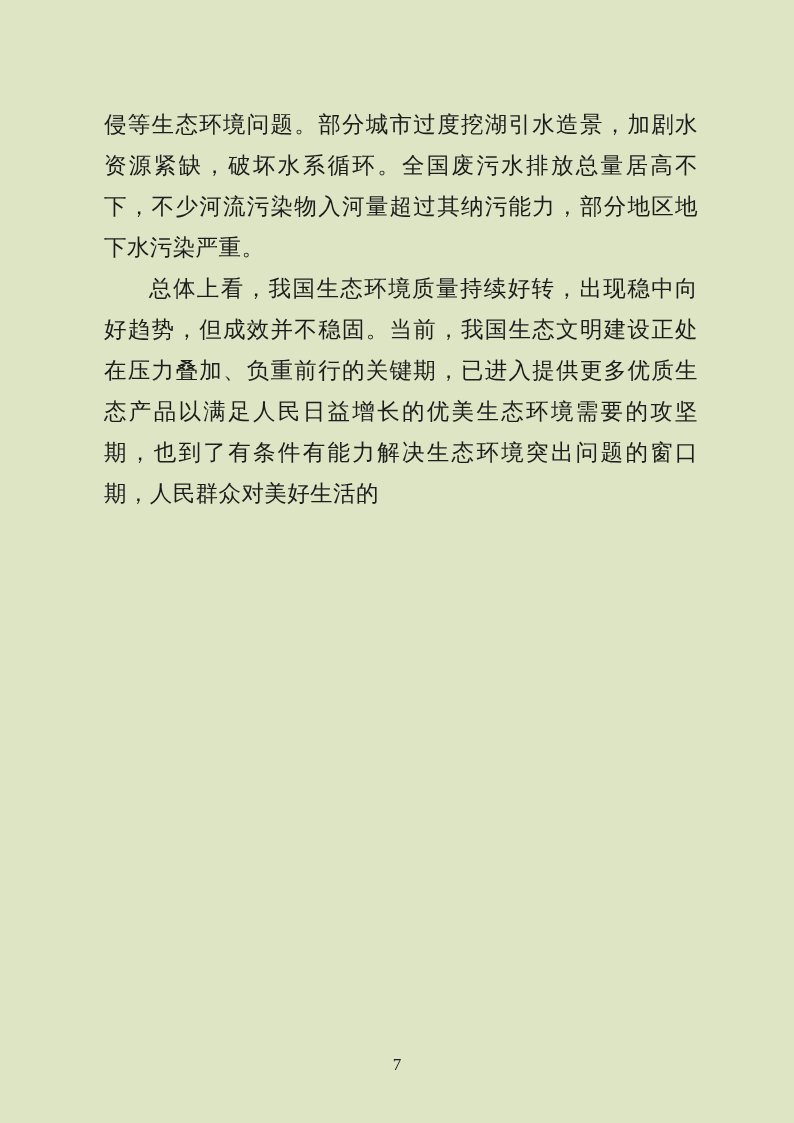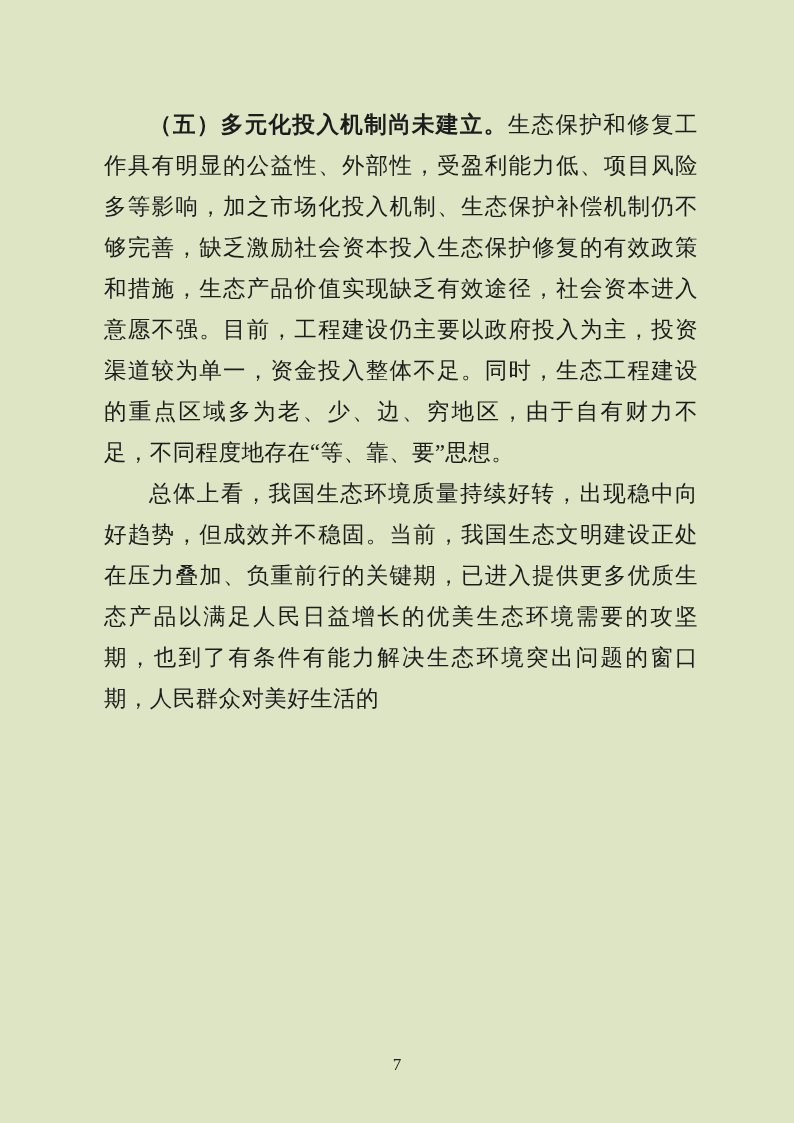--- a/index.html
+++ b/index.html
@@ -49,24 +49,24 @@
     color: #1c1c1c;
   }
 </style>
 </head>
 <body>
 
 <div class="page">
 
   <div class="doc-body">
 
+    <p class="para cont">
+      <span>侵等生态环境问题。部分城市过度挖湖引水造景，加剧水资源紧缺，破坏水系循环。全国废污水排放总量居高不下，不少河流污染物入河量超过其纳污能力，部分地区地下水污染严重。</span>
+    </p>
 
-    <p class="para">
-      <span class="lead">（五）多元化投入机制尚未建立。</span><span>生态保护和修复工作具有明显的公益性、外部性，受盈利能力低、项目风险多等影响，加之市场化投入机制、生态保护补偿机制仍不够完善，缺乏激励社会资本投入生态保护修复的有效政策和措施，生态产品价值实现缺乏有效途径，社会资本进入意愿不强。目前，工程建设仍主要以政府投入为主，投资渠道较为单一，资金投入整体不足。同时，生态工程建设的重点区域多为老、少、边、穷地区，由于自有财力不足，不同程度地存在“等、靠、要”思想。</span>
-    </p>
 
 
     <p class="para">
       <span>总体上看，我国生态环境质量持续好转，出现稳中向好趋势，但成效并不稳固。当前，我国生态文明建设正处在压力叠加、负重前行的关键期，已进入提供更多优质生态产品以满足人民日益增长的优美生态环境需要的攻坚期，也到了有条件有能力解决生态环境突出问题的窗口期，人民群众对美好生活的</span>
     </p>
 
   </div>
 
   <div class="page-number">7</div>
 

